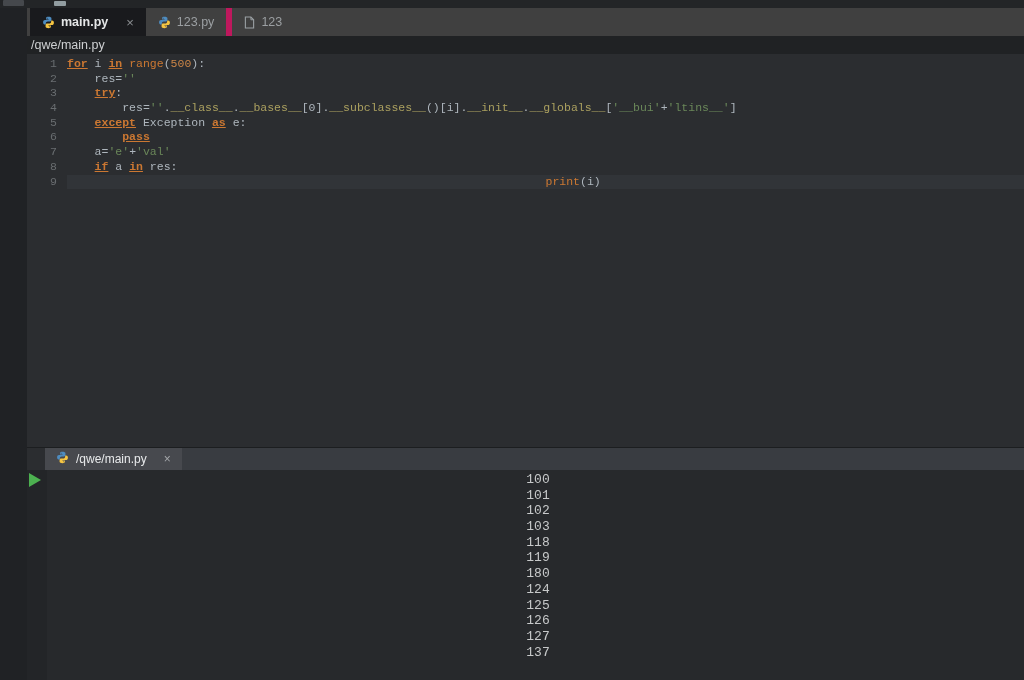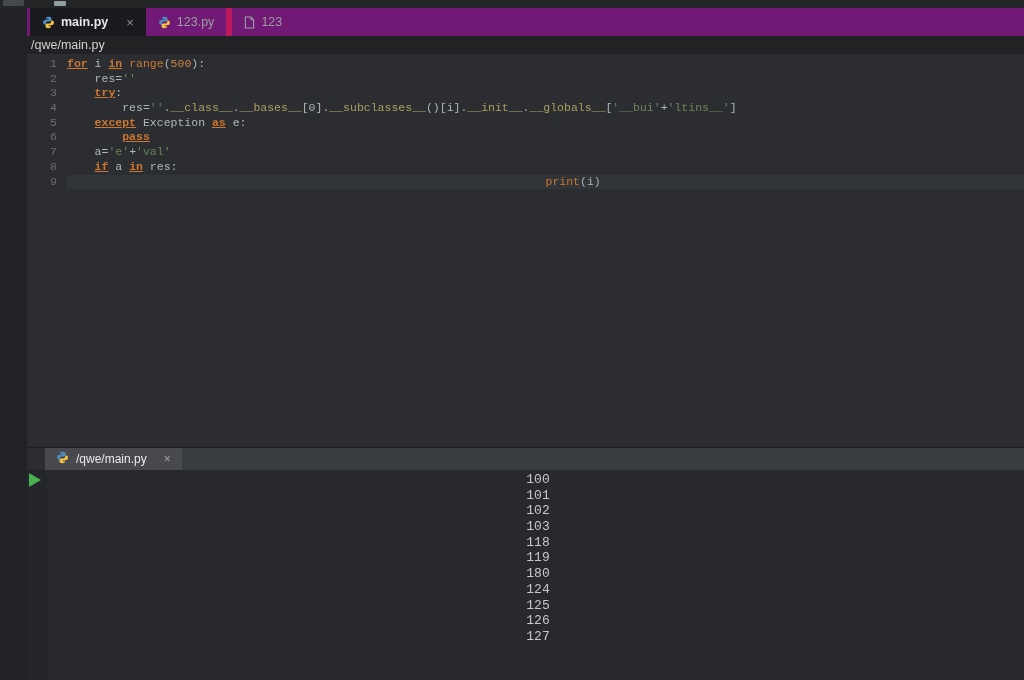--- a/index.html
+++ b/index.html
@@ -9,21 +9,21 @@
 
   
   .top-strip{position:absolute;left:0;top:0;width:1024px;height:8px;background:#232527;}
   .strip-rect1{position:absolute;left:3px;top:0;width:21px;height:6px;background:#45484c;border-radius:1px;}
   .strip-rect2{position:absolute;left:54px;top:1px;width:12px;height:5px;background:#929da1;border-radius:1px;}
 
   
   .left-rail{position:absolute;left:0;top:8px;width:27px;height:672px;background:#202225;}
 
   
-  .tabbar{position:absolute;left:27px;top:8px;width:997px;height:28px;background:#701a75;display:flex;align-items:stretch;padding-left:3px;}
+  .tabbar{position:absolute;left:27px;top:8px;width:997px;height:28px;background:#404040;display:flex;align-items:stretch;padding-left:3px;}
   .tab{display:flex;align-items:center;padding:0 12px;font-size:12.5px;color:#9b9fa2;cursor:default;gap:6px;}
   .tab.active{background:#191a1d;color:#e4e6e7;font-weight:bold;}
   .tab .close{margin-left:12px;color:#8b8f92;font-size:13px;font-weight:normal;}
   .tab.sep{border-left:6px solid #be185d;justify-content:space-between;}
   .tab .ticon{display:flex;align-items:center;}
 
   
   .breadcrumb{position:absolute;left:27px;top:36px;width:997px;height:18px;background:#202224;
               font-size:12.5px;color:#ced0d2;line-height:18px;padding-left:4px;}
 
@@ -165,16 +165,17 @@
         <div class="oline">101</div>
         <div class="oline">102</div>
         <div class="oline">103</div>
         <div class="oline">118</div>
         <div class="oline">119</div>
         <div class="oline">180</div>
         <div class="oline">124</div>
         <div class="oline">125</div>
         <div class="oline">126</div>
         <div class="oline">127</div>
+        <div class="oline">137</div>
       </div>
   </div>
 
 </div>
 
 </body></html>

